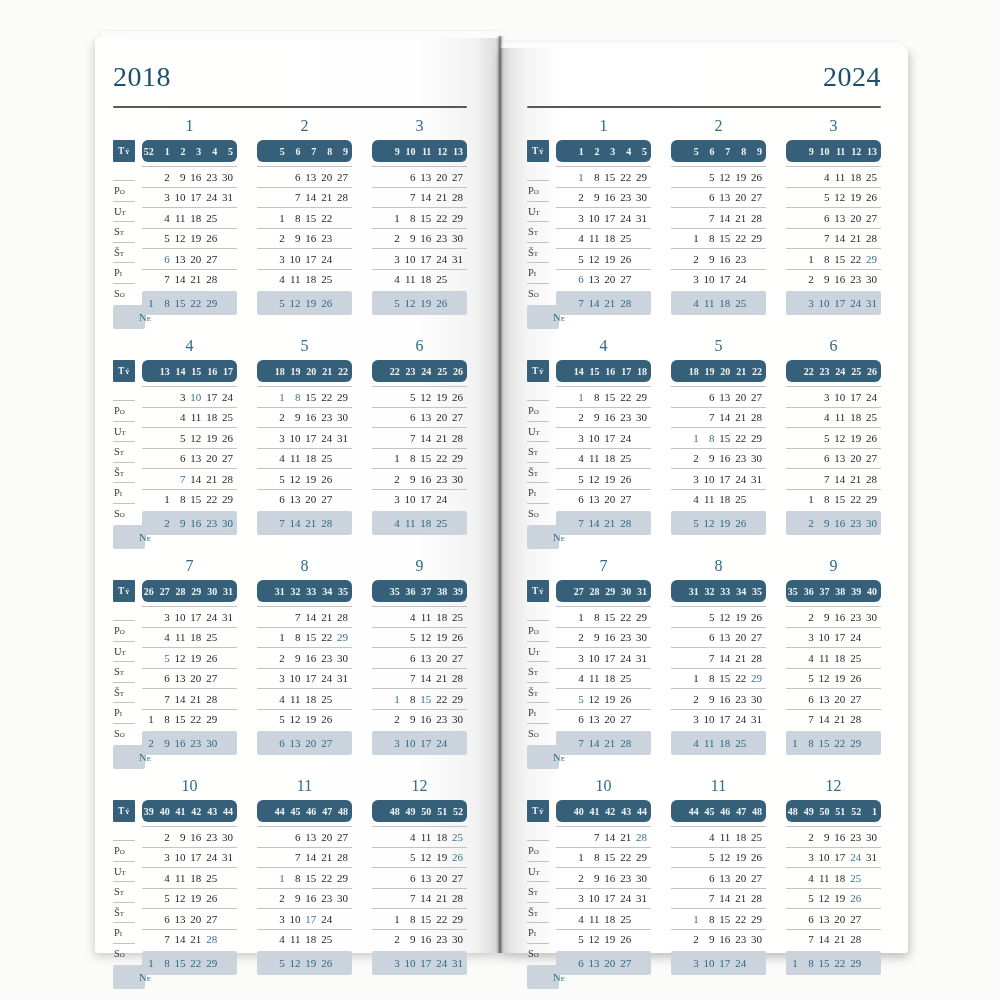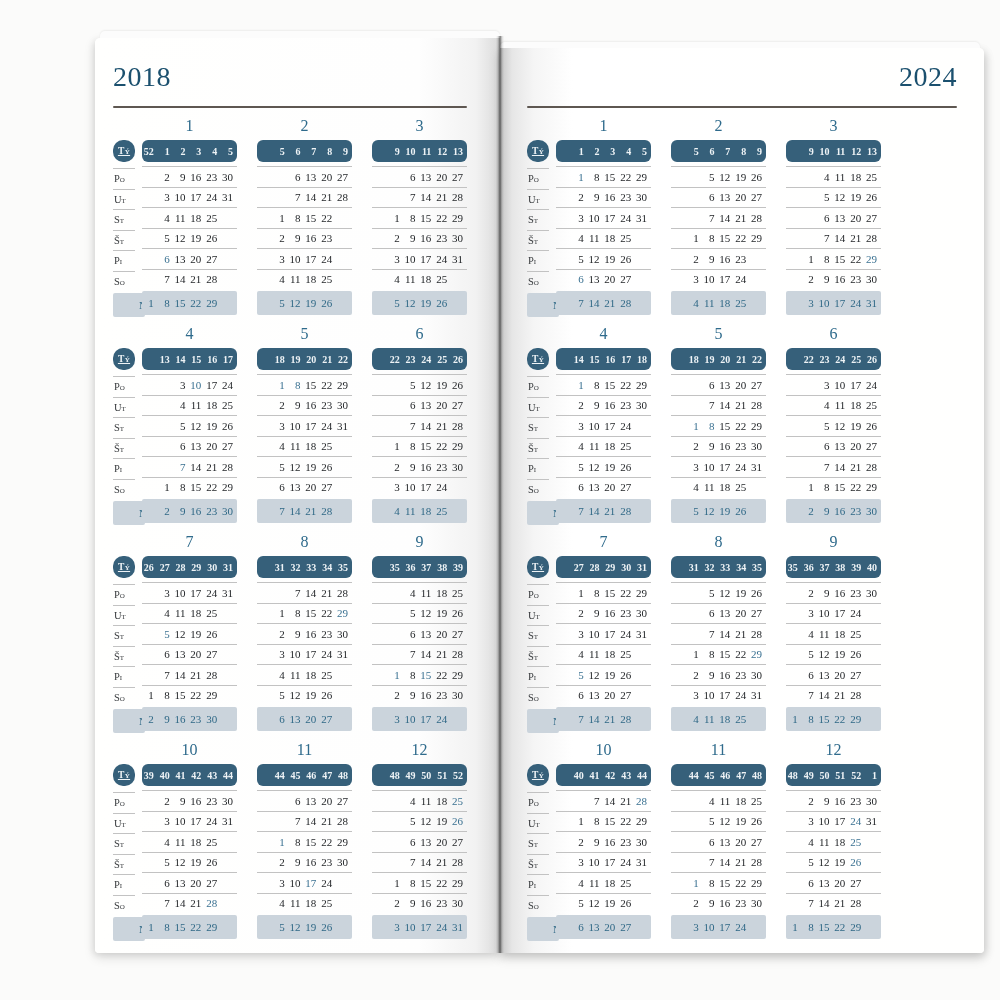--- a/index.html
+++ b/index.html
@@ -5,21 +5,21 @@
   * { box-sizing: border-box; }
   html,body { margin:0; padding:0; width:1000px; height:1000px; overflow:hidden;
     background:#fbfbfa; font-family:"Liberation Serif","DejaVu Serif",serif; }
   .canvas { position:relative; width:1000px; height:1000px; }
   .spread { position:absolute; left:95px; top:38px; display:flex; align-items:flex-start; }
   .page { position:relative; }
   .page.left { width:405px; height:915px; padding:22px 33px 0 18px;
     background:linear-gradient(90deg,#fffffe 0%,#fefefe 80%,#f2f2f2 94%,#dedede 99%,#c9c9c9 100%);
     border-radius:5px 0 0 4px;
     box-shadow:0 4px 12px rgba(0,0,0,.14), -2px 2px 6px rgba(0,0,0,.07); }
-  .page.right { width:484px; height:905px; margin-top:10px; padding:12px 27px 0 27px;
+  .page.right { width:408px; height:905px; margin-top:10px; padding:12px 27px 0 27px;
     background:linear-gradient(90deg,#c6c6c6 0%,#e6e6e6 2.5%,#f5f5f5 7%,#ffffff 15%,#fffffe 100%);
     border-radius:0 5px 4px 0;
     box-shadow:0 5px 12px rgba(0,0,0,.15), 2px 3px 8px rgba(0,0,0,.12); }
   .page.left::before { content:''; position:absolute; top:-7px; left:5px; right:0; height:7px;
     background:#fcfcfc; border-radius:5px 5px 0 0; box-shadow:0 -1px 2px rgba(0,0,0,.06); }
   .page.right::before { content:''; position:absolute; top:-6px; left:0; right:4px; height:6px;
     background:#fcfcfc; border-radius:5px 5px 0 0; box-shadow:0 -1px 2px rgba(0,0,0,.06); }
   .spine { position:absolute; left:496px; top:36px; width:8px; height:917px;
     background:linear-gradient(90deg,rgba(0,0,0,0) 0%,rgba(0,0,0,.10) 25%,rgba(0,0,0,.45) 48%,rgba(0,0,0,.45) 55%,rgba(0,0,0,.12) 75%,rgba(0,0,0,0) 100%); }
 
@@ -29,31 +29,31 @@
   .bands { margin-top:6px; }
   .band { display:flex; margin-bottom:5px; }
   .labelcol { width:22px; margin-right:7px; flex:none; }
   .month { width:95px; flex:none; }
   .month + .month { margin-left:20px; }
 
   .mnum, .mnum-spacer { height:26px; }
   .mnum { font-size:16px; line-height:23px; color:#2f6b8c; text-align:center; }
   .cgrid { display:grid; grid-template-columns:repeat(6,1fr); align-items:center; }
   .weekbar { height:22px; background:#36607a; border-radius:6px; }
-  .tycell { height:22px; background:#36607a; border-radius:10px; color:#eef3f6;
+  .tycell { height:22px; background:#36607a; border-radius:1px; color:#eef3f6;
     font-size:9.5px; font-weight:700; display:flex; align-items:center; justify-content:center;
-    font-variant:small-caps; letter-spacing:.4px;text-decoration:underline; }
+    font-variant:small-caps; letter-spacing:.4px; }
   .wk { text-align:right; padding-right:4px; color:#eef3f6; font-size:10px; font-weight:700; }
   .drow { height:20.5px; border-top:1px solid #c2c2c2; }
   .drow.r0 { margin-top:4px; }
   .dc { text-align:right; padding-right:4px; font-size:11px; color:#24272a; }
   .dc.hol { color:#3a7191; }
   .dlabel { height:20.5px; border-top:1px solid #c2c2c2; display:flex; align-items:center;
     font-variant:small-caps; font-size:10.5px; color:#36393c; padding-left:1px; }
-  .dlabel.r0 { margin-top:6px; }
+  .dlabel.r0 { margin-top:18px; }
   .nebar { height:24px; margin-top:2px; background:#cbd4dc; border-radius:2px; }
   .necell { height:24px; margin-top:2px; background:#cbd4dc; border-radius:2px;
     display:flex; align-items:center; justify-content:center;
     font-variant:small-caps; font-size:10.5px; color:#2f6886;padding-left:32px; }
   .nc { text-align:right; padding-right:4px; font-size:11px; color:#2f6886; }
 </style>
 </head>
 <body>
 
 <div class="canvas">

